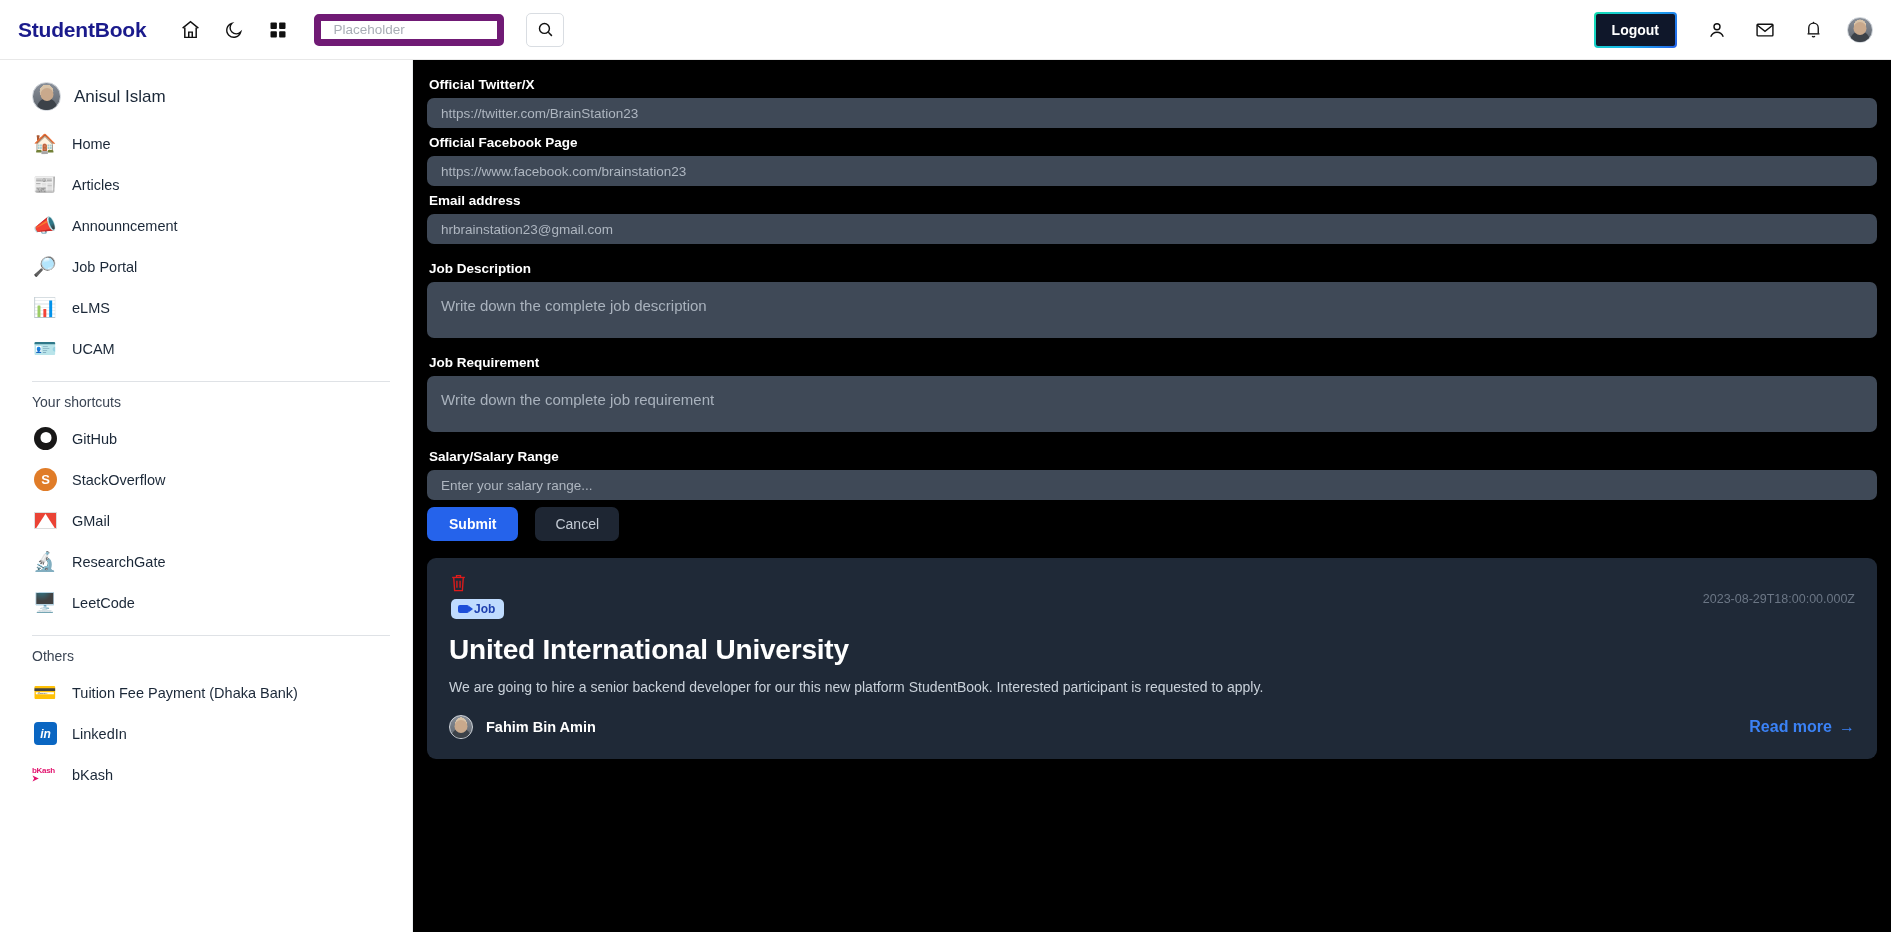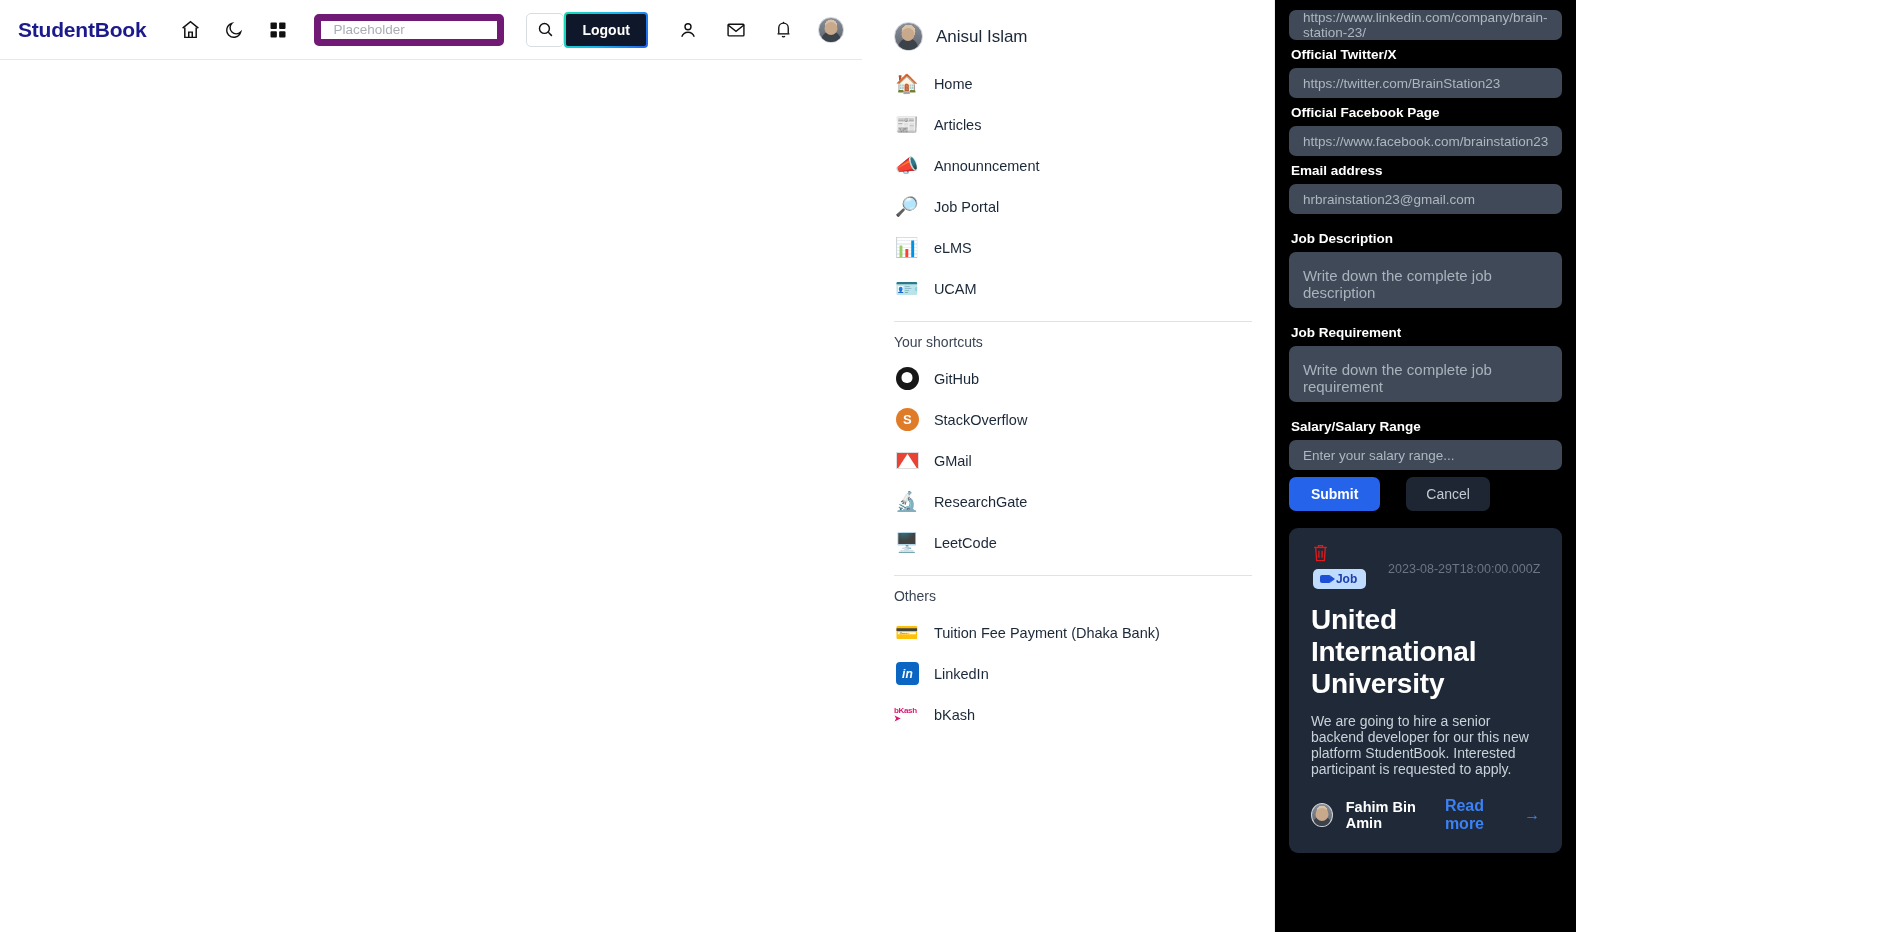--- a/index.html
+++ b/index.html
@@ -2,21 +2,21 @@
 <html><head>
 <meta charset="utf-8">
 <style>
   * { box-sizing: border-box; margin: 0; padding: 0; }
   html, body {
     width: 1891px; height: 932px;
     font-family: "Liberation Sans", sans-serif;
     background: #ffffff;
     overflow: hidden;
   }
-  .app { width: 1520px; height: 932px; display: flex; flex-direction: row; }
+  .app { width: 1891px; height: 932px; display: flex; flex-direction: column; }
 
   
   .header {
     height: 60px; min-height: 60px;
     background: #ffffff;
     display: flex; align-items: center;
     padding: 0 18px 0 18px;
     border-bottom: 1px solid #e8e8e8;
     position: relative; z-index: 5;
   }
@@ -127,21 +127,21 @@
     width: 100%; background: #3f4957; border: none; border-radius: 7px;
     color: #cfd6de; font-size: 13.5px; padding: 0 14px; height: 30px;
     outline: none; display: flex; align-items: center;
     font-family: "Liberation Sans", sans-serif;
   }
   .inp.tall { height: 56px; align-items: flex-start; padding-top: 15px; font-size: 15px; }
   .inp .ph { color: #aeb6c0; }
   .inp.tall .ph { color: #a9b2bd; font-size: 15px; }
   .gap { height: 10px; }
 
-  .btnrow { display: flex; gap: 26px; margin-top: 7px; padding-bottom: 10px; }
+  .btnrow { display: flex; gap: 17px; margin-top: 7px; padding-bottom: 10px; }
   .btn-primary {
     background: #2563eb; color: #fff; font-weight: bold; font-size: 14px;
     border: none; border-radius: 7px; padding: 9px 22px; cursor: pointer;
     font-family: "Liberation Sans", sans-serif;
   }
   .btn-ghost {
     background: #1e2633; color: #c3cad4; font-size: 14px;
     border: none; border-radius: 7px; padding: 9px 20px; cursor: pointer;
     font-family: "Liberation Sans", sans-serif;
   }
@@ -332,23 +332,20 @@
             <div class="ico-bkash">bKash ➤</div>
           </div>
         <div class="lbl">bKash</div>
       </div>
     </div>
 
     <div class="main">
 
       <div class="form">
 
-        <div class="inp">
-          <span class="ph">https://www.linkedin.com/company/brain-station-23/</span>
-        </div>
 
         <label class="field-label">Official Twitter/X</label>
         <div class="inp">
           <span class="ph">https://twitter.com/BrainStation23</span>
         </div>
 
         <label class="field-label">Official Facebook Page</label>
         <div class="inp">
           <span class="ph">https://www.facebook.com/brainstation23</span>
         </div>

